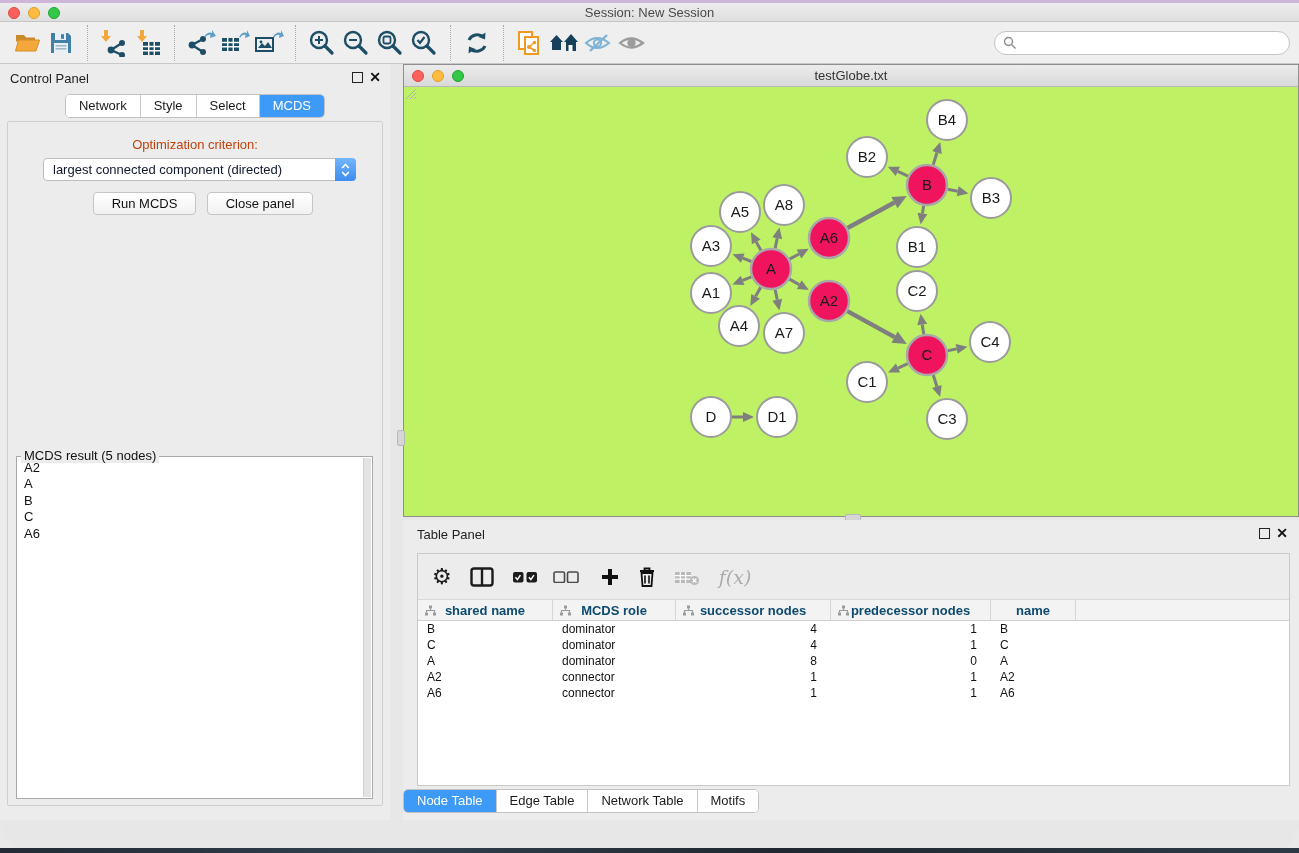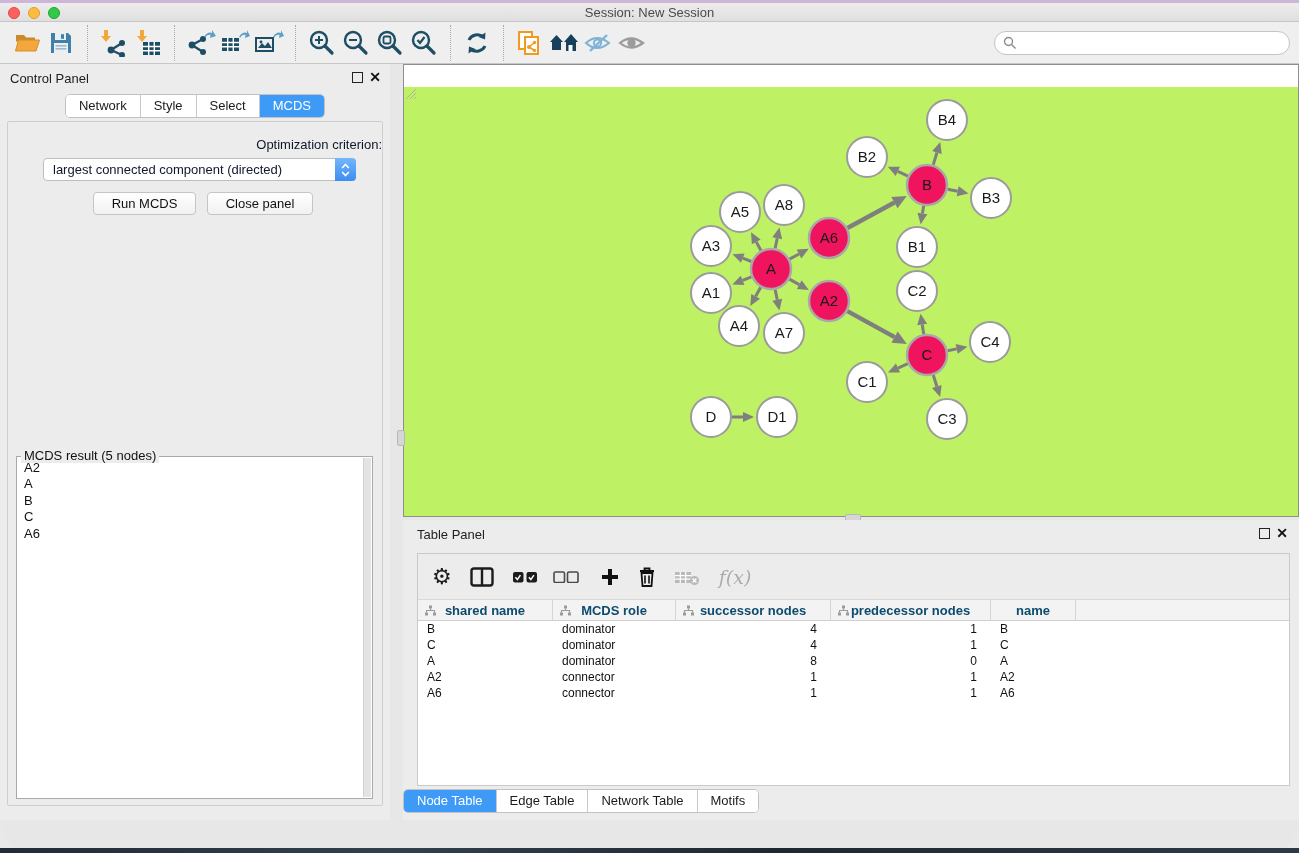--- a/index.html
+++ b/index.html
@@ -37,21 +37,21 @@
 
   .seg { display:inline-flex; border:1px solid #C2C2C2; border-radius:5px; overflow:hidden;
     background:#fff; font-size:13px; }
   .seg .tabitem { padding:3px 13px 4px; border-left:1px solid #C9C9C9; color:#1A1A1A; background:#fff; cursor:default; }
   .seg .tabitem:first-child { border-left:none; }
   .seg .tabitem.sel { background:#3E9AF7; color:#fff; }
   .cp-tabs { position:absolute; left:0; right:0; top:30px; text-align:center; }
 
   .cp-inner { position:absolute; left:7px; right:7px; top:57px; bottom:14px;
     background:#ECECEC; border:1px solid #CFCFCF; border-radius:2px; }
-  .opt-label { position:absolute; left:0; right:0; top:15px; text-align:right; font-size:13px; color:#0f172a; }
+  .opt-label { position:absolute; left:0; right:0; top:15px; text-align:center; font-size:13px; color:#c2410c; }
   .combo { position:absolute; left:35px; top:36px; width:313px; height:23px; background:#fff;
     border:1px solid #BEBEBE; border-radius:4px; display:flex; align-items:center; }
   .combo .val { flex:1; font-size:13px; padding-left:9px; color:#0f172a; white-space:nowrap; overflow:hidden; }
   .combo .stepper { width:21px; height:23px; margin-right:-1px; border-radius:0 4px 4px 0;
     background:linear-gradient(#73B6FB,#3D8DF0); display:flex; flex-direction:column;
     align-items:center; justify-content:center; color:#fff; }
   .combo .stepper svg { display:block; }
   .btn { background:linear-gradient(#FFFFFF,#F1F1F1); border:1px solid #C5C5C5; border-radius:4px;
     font-size:13px; color:#111; padding:3px 0; text-align:center; position:absolute; }
   .btn-run { left:85px; top:70px; width:103px; }
@@ -305,20 +305,28 @@
             <div class="li">B</div>
             <div class="li">C</div>
             <div class="li">A6</div>
           </div>
         <div class="mcds-scroll"></div>
       </div>
     </div>
   </div>
 
   <div class="net-frame">
+    <div class="net-title">
+      <div class="lights" style="top:5px;">
+        <div class="light red"></div>
+        <div class="light yellow"></div>
+        <div class="light green"></div>
+      </div>
+      <div class="title">testGlobe.txt</div>
+    </div>
     <div class="net-canvas">
       <svg id="graph-svg" width="894" height="429" viewBox="0 0 894 429">
           <line x1="356.96678911489033" y1="163.55183804995966" x2="352.2442461949395" y2="154.86845268101771" stroke="#7F7F7F" stroke-width="3"></line>
           <polygon points="346.98875477892966,145.2051297548061 356.6366657068539,152.4795929464678 347.8518266830251,157.25731241556764" fill="#7F7F7F"></polygon>
           <line x1="371.1802584100922" y1="161.42026628877687" x2="373.23196257413645" y2="151.31956886578982" stroke="#7F7F7F" stroke-width="3"></line>
           <polygon points="375.4216217413276,140.53970835038723 378.1318991720467,152.31486848724035 368.3320259762262,150.3242692443393" fill="#7F7F7F"></polygon>
           <line x1="347.39133153665693" y1="174.4833437557185" x2="338.7473679882697" y2="171.16982439550338" stroke="#7F7F7F" stroke-width="3"></line>
           <polygon points="328.47616069794714,167.2325282675464 340.53704804643195,166.50109380899315 336.9576879301074,175.83855498201362" fill="#7F7F7F"></polygon>
           <line x1="347.5019894914096" y1="189.79920420343618" x2="338.5682074900988" y2="193.37271700396047" stroke="#7F7F7F" stroke-width="3"></line>
           <polygon points="328.354963890361,197.4580144438556 336.7112541083283,188.73033354953418 340.4251608718693,198.01510045838677" fill="#7F7F7F"></polygon>

